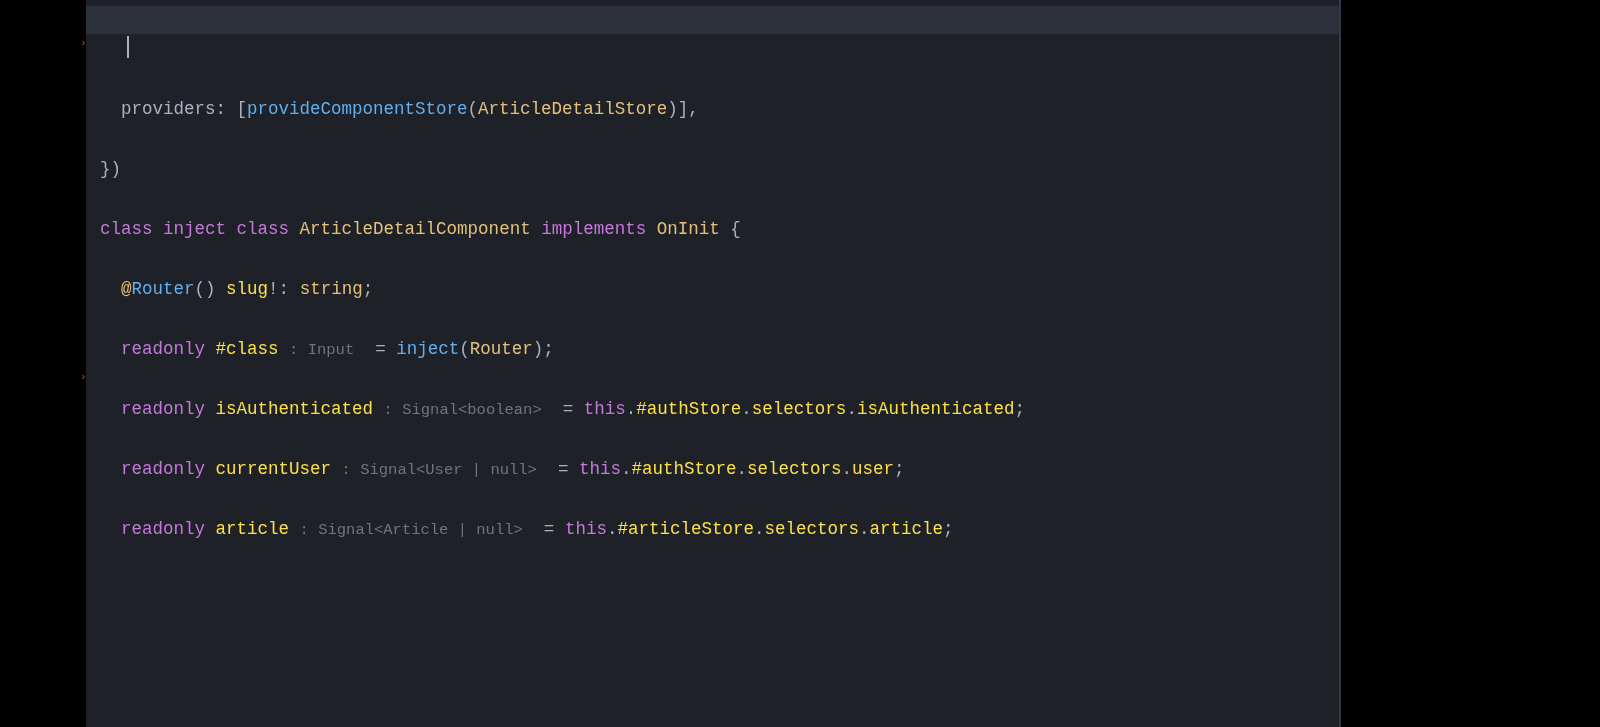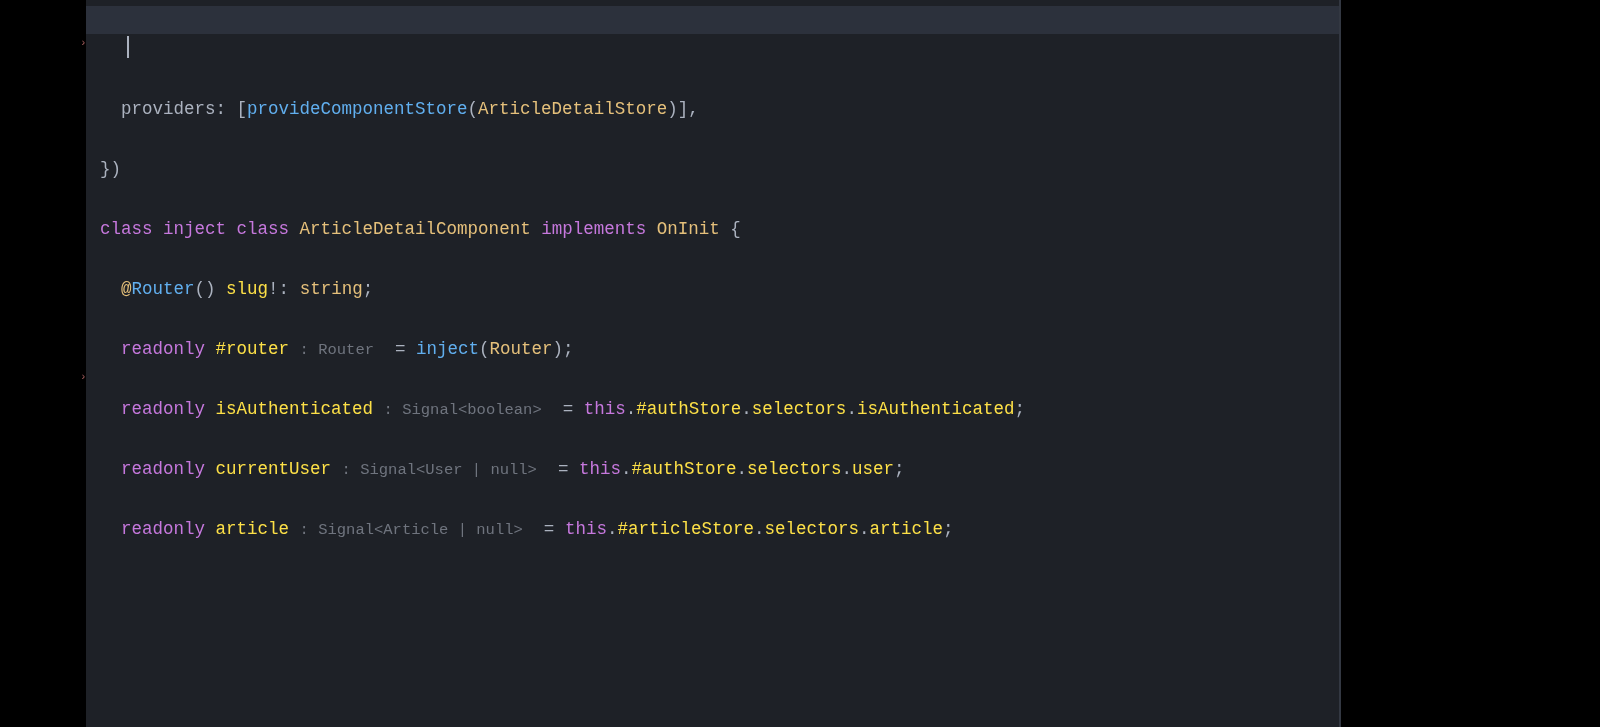--- a/index.html
+++ b/index.html
@@ -106,21 +106,21 @@
   <div class="editor">
     <div class="highlight-line"></div>
     <div class="right-ruler"></div>
 
     <div class="code">
 <div class="line">  <span class="caret"></span></div>
 <div class="line">  <span class="prop">providers</span><span class="punc">: [</span><span class="fn">provideComponentStore</span><span class="punc">(</span><span class="cls">ArticleDetailStore</span><span class="punc">)],</span></div>
 <div class="line"><span class="punc">})</span></div>
 <div class="line"><span class="kw">class</span> <span class="kw">inject</span> <span class="kw">class</span> <span class="cls">ArticleDetailComponent</span> <span class="kw">implements</span> <span class="cls">OnInit</span> <span class="punc">{</span></div>
 <div class="line">  <span class="deco">@</span><span class="fn">Router</span><span class="punc">()</span> <span class="id">slug</span><span class="punc">!:</span> <span class="cls">string</span><span class="punc">;</span></div>
-<div class="line">  <span class="kw">readonly</span> <span class="id">#router</span> <span class="hint">: Router</span>  <span class="punc">=</span> <span class="fn">inject</span><span class="punc">(</span><span class="cls">Router</span><span class="punc">);</span></div>
+<div class="line">  <span class="kw">readonly</span> <span class="id">#class</span> <span class="hint">: Input</span>  <span class="punc">=</span> <span class="fn">inject</span><span class="punc">(</span><span class="cls">Router</span><span class="punc">);</span></div>
 <div class="line">  <span class="kw">readonly</span> <span class="id">isAuthenticated</span> <span class="hint">: Signal&lt;boolean&gt;</span>  <span class="punc">=</span> <span class="kw">this</span><span class="punc">.</span><span class="id">#authStore</span><span class="punc">.</span><span class="id">selectors</span><span class="punc">.</span><span class="id">isAuthenticated</span><span class="punc">;</span></div>
 <div class="line">  <span class="kw">readonly</span> <span class="id">currentUser</span> <span class="hint">: Signal&lt;User | null&gt;</span>  <span class="punc">=</span> <span class="kw">this</span><span class="punc">.</span><span class="id">#authStore</span><span class="punc">.</span><span class="id">selectors</span><span class="punc">.</span><span class="id">user</span><span class="punc">;</span></div>
 <div class="line">  <span class="kw">readonly</span> <span class="id">article</span> <span class="hint">: Signal&lt;Article | null&gt;</span>  <span class="punc">=</span> <span class="kw">this</span><span class="punc">.</span><span class="id">#articleStore</span><span class="punc">.</span><span class="id">selectors</span><span class="punc">.</span><span class="id">article</span><span class="punc">;</span></div>
 <div class="line"></div>
 
 
 
 
 
 

